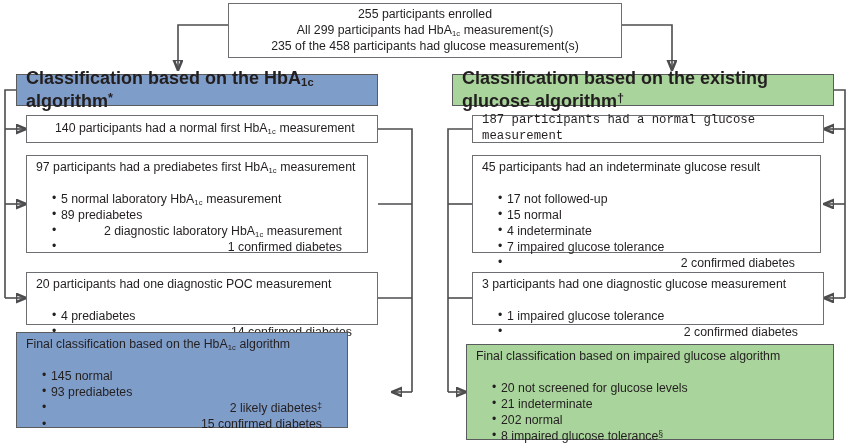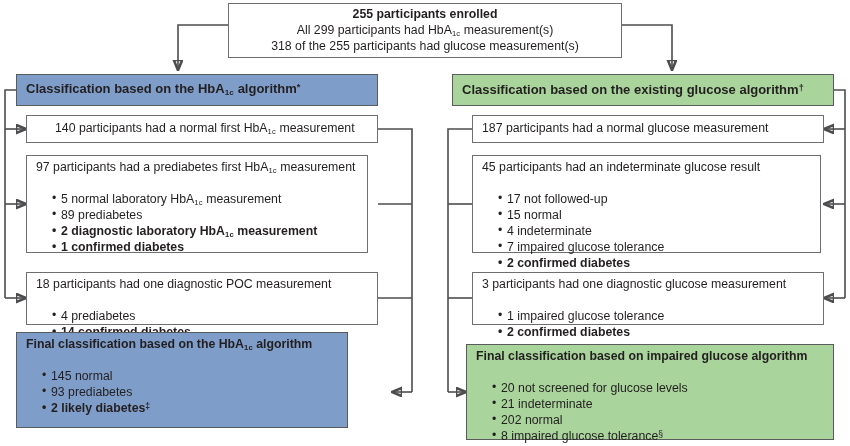--- a/index.html
+++ b/index.html
@@ -21,41 +21,41 @@
     box-sizing: border-box;
     border: 1.5px solid #6d6e71;
     background: #ffffff;
     padding: 4px 9px;
     line-height: 1.30;
     font-size: 12.3px;
   }
   .box.blue { background: #7f9dc9; border-color: #5a5b5d; }
   .box.green { background: #a9d49b; border-color: #5a5b5d; }
   .box.header { display: flex; align-items: center; padding: 0 9px; }
-  .box.header .htxt { font-weight: bold; font-size: 13px; }
+  .box.header .htxt { font-weight: bold; font-size: 18px; }
   .ttl { display: block; }
-  .ttl.bold { font-weight: bold; }
+  .ttl.bold { font-weight: normal; }
   .ttl.center { text-align: center; }
   ul.bl {
     list-style: none;
     margin: 16px;
     padding: 0;
   }
   ul.bl li {
     position: relative;
     padding-left: 9px;
     white-space: nowrap;
   }
   ul.bl li::before {
     content: "\2022";
     position: absolute;
     left: 0;
     top: -0.5px;
   }
-  ul.bl li.b { font-weight: bold; }
+  ul.bl li.b { font-weight: normal; text-align: right; }
   sub { font-size: 0.62em; vertical-align: -0.22em; letter-spacing: .2px;}
   sup { font-size: 0.70em; vertical-align: 0.38em; }
   svg.wires {
     position: absolute;
     left: 0; top: 0;
     width: 850px; height: 446px;
     pointer-events: none;
   }
   .wires path, .wires line { stroke: #4d4d4f; stroke-width: 1.6px; fill: none; }
 </style>
@@ -92,21 +92,21 @@
 
     <path d="M472,129 L448,129 L448,392"></path>
     <path d="M472,204 L448,204"></path>
     <path d="M472,298 L448,298"></path>
     <path d="M448,392 L466,392" marker-end="url(#ar)"></path>
   </svg>
 
   <div class="box" style="left:228px; top:3px; width:394px; height:55px; padding-top:3px;">
     <span class="ttl bold center">255 participants enrolled</span>
     <span class="ttl center"><span>All 299 participants had HbA</span><sub>1c</sub><span> measurement(s)</span></span>
-    <span class="ttl center">318 of the 255 participants had glucose measurement(s)</span>
+    <span class="ttl center">235 of the 458 participants had glucose measurement(s)</span>
   </div>
 
   <div class="box blue header" style="left:16px; top:74px; width:362px; height:32px;">
     <span class="htxt"><span>Classification based on the HbA</span><sub>1c</sub><span> algorithm</span><sup>*</sup></span>
   </div>
 
   <div class="box" style="left:26px; top:115px; width:352px; height:28px; display:flex; align-items:center;padding-left:28px;">
     <span><span>140 participants had a normal first HbA</span><sub>1c</sub><span> measurement</span></span>
   </div>
 
@@ -114,41 +114,42 @@
     <span class="ttl"><span>97 participants had a prediabetes first HbA</span><sub>1c</sub><span> measurement</span></span>
     <ul class="bl">
       <li><span>5 normal laboratory HbA</span><sub>1c</sub><span> measurement</span></li>
       <li><span>89 prediabetes</span></li>
       <li class="b"><span>2 diagnostic laboratory HbA</span><sub>1c</sub><span> measurement</span></li>
       <li class="b"><span>1 confirmed diabetes</span></li>
     </ul>
   </div>
 
   <div class="box" style="left:26px; top:272px; width:352px; height:53px;">
-    <span class="ttl">18 participants had one diagnostic POC measurement</span>
+    <span class="ttl">20 participants had one diagnostic POC measurement</span>
     <ul class="bl">
       <li>4 prediabetes</li>
       <li class="b">14 confirmed diabetes</li>
     </ul>
   </div>
 
   <div class="box blue" style="left:16px; top:332px; width:332px; height:96px;">
     <span class="ttl bold"><span>Final classification based on the HbA</span><sub>1c</sub><span> algorithm</span></span>
     <ul class="bl">
       <li><span>145 normal</span></li>
       <li><span>93 prediabetes</span></li>
       <li class="b"><span>2 likely diabetes</span><sup>‡</sup></li>
+      <li class="b"><span>15 confirmed diabetes</span></li>
     </ul>
   </div>
 
   <div class="box green header" style="left:452px; top:74px; width:382px; height:32px;">
     <span class="htxt"><span>Classification based on the existing glucose algorithm</span><sup>†</sup></span>
   </div>
 
-  <div class="box" style="left:472px; top:115px; width:352px; height:28px; display:flex; align-items:center;">
+  <div class="box" style="left:472px; top:115px; width:352px; height:28px; display:flex; align-items:center;font-family:Liberation Mono, monospace;">
     <span>187 participants had a normal glucose measurement</span>
   </div>
 
   <div class="box" style="left:472px; top:155px; width:349px; height:98px;">
     <span class="ttl">45 participants had an indeterminate glucose result</span>
     <ul class="bl">
       <li>17 not followed-up</li>
       <li>15 normal</li>
       <li>4 indeterminate</li>
       <li>7 impaired glucose tolerance</li>

